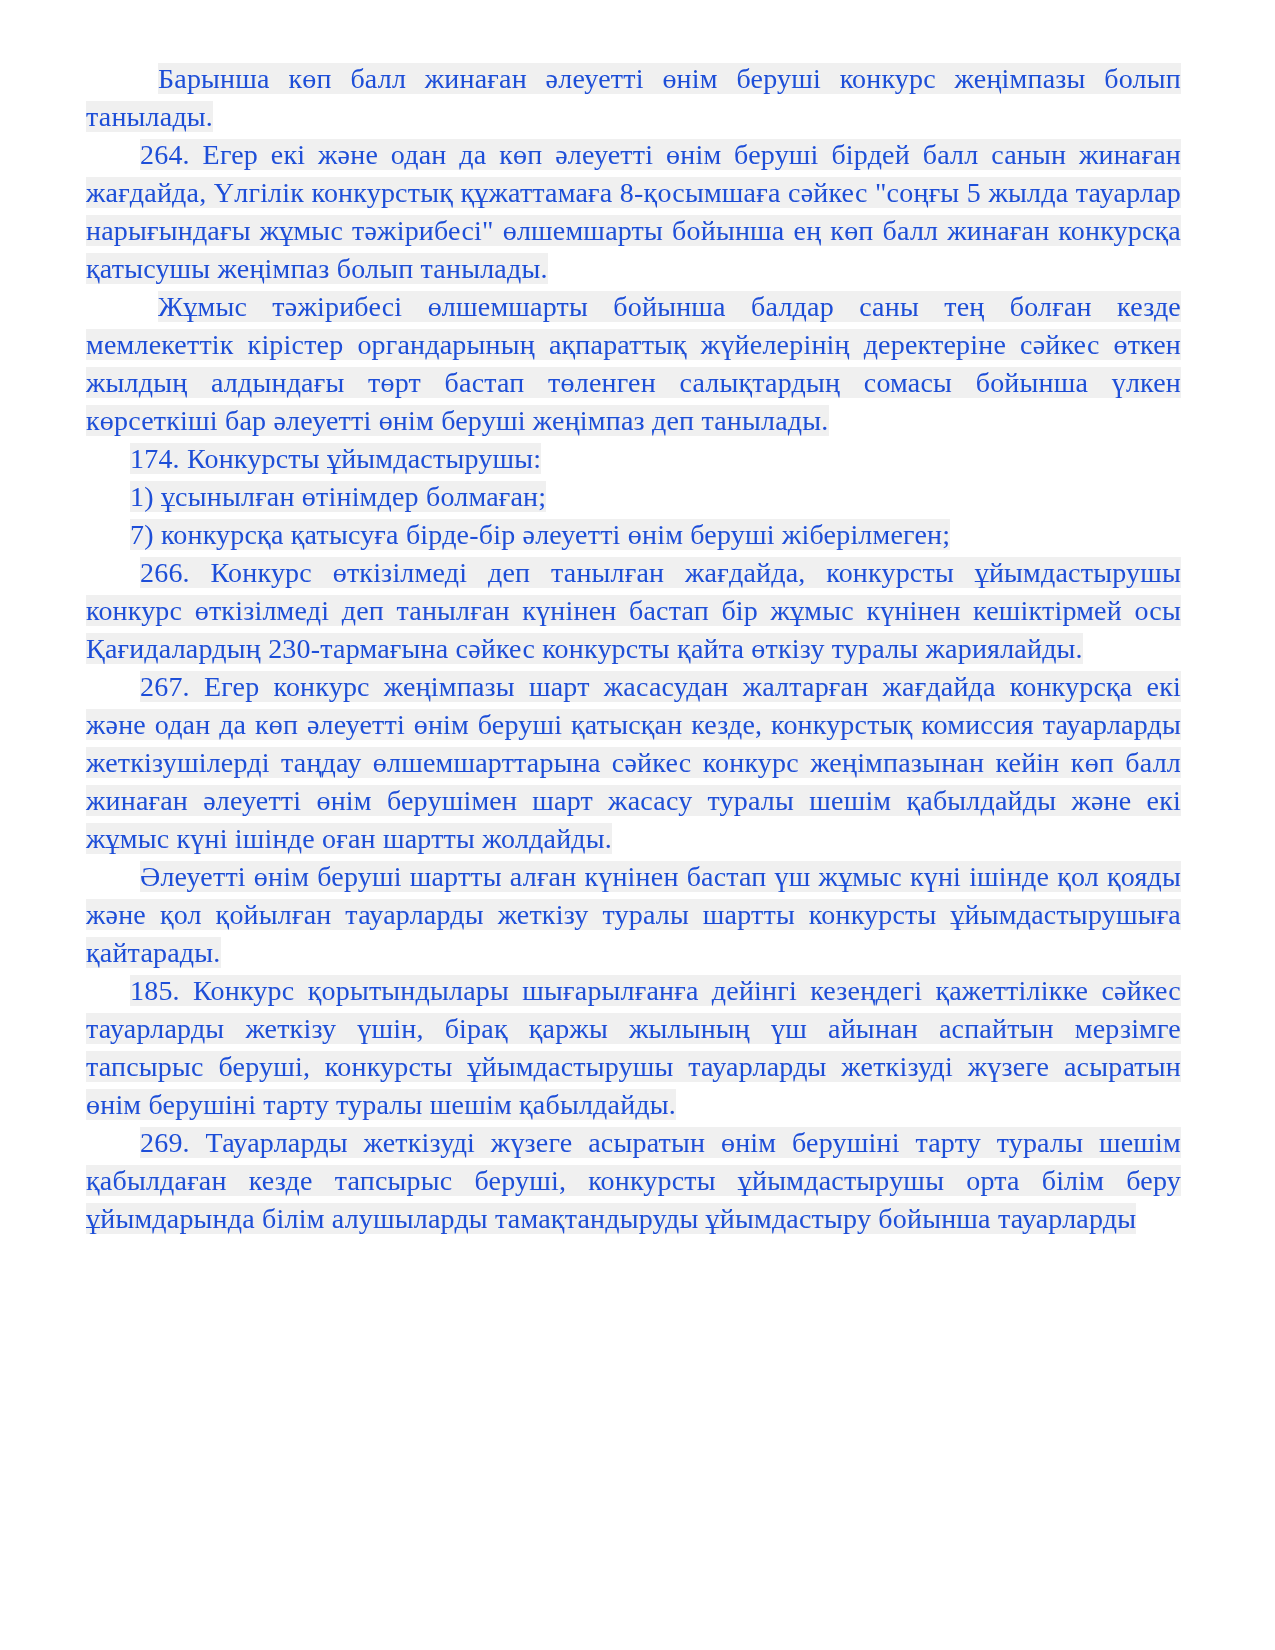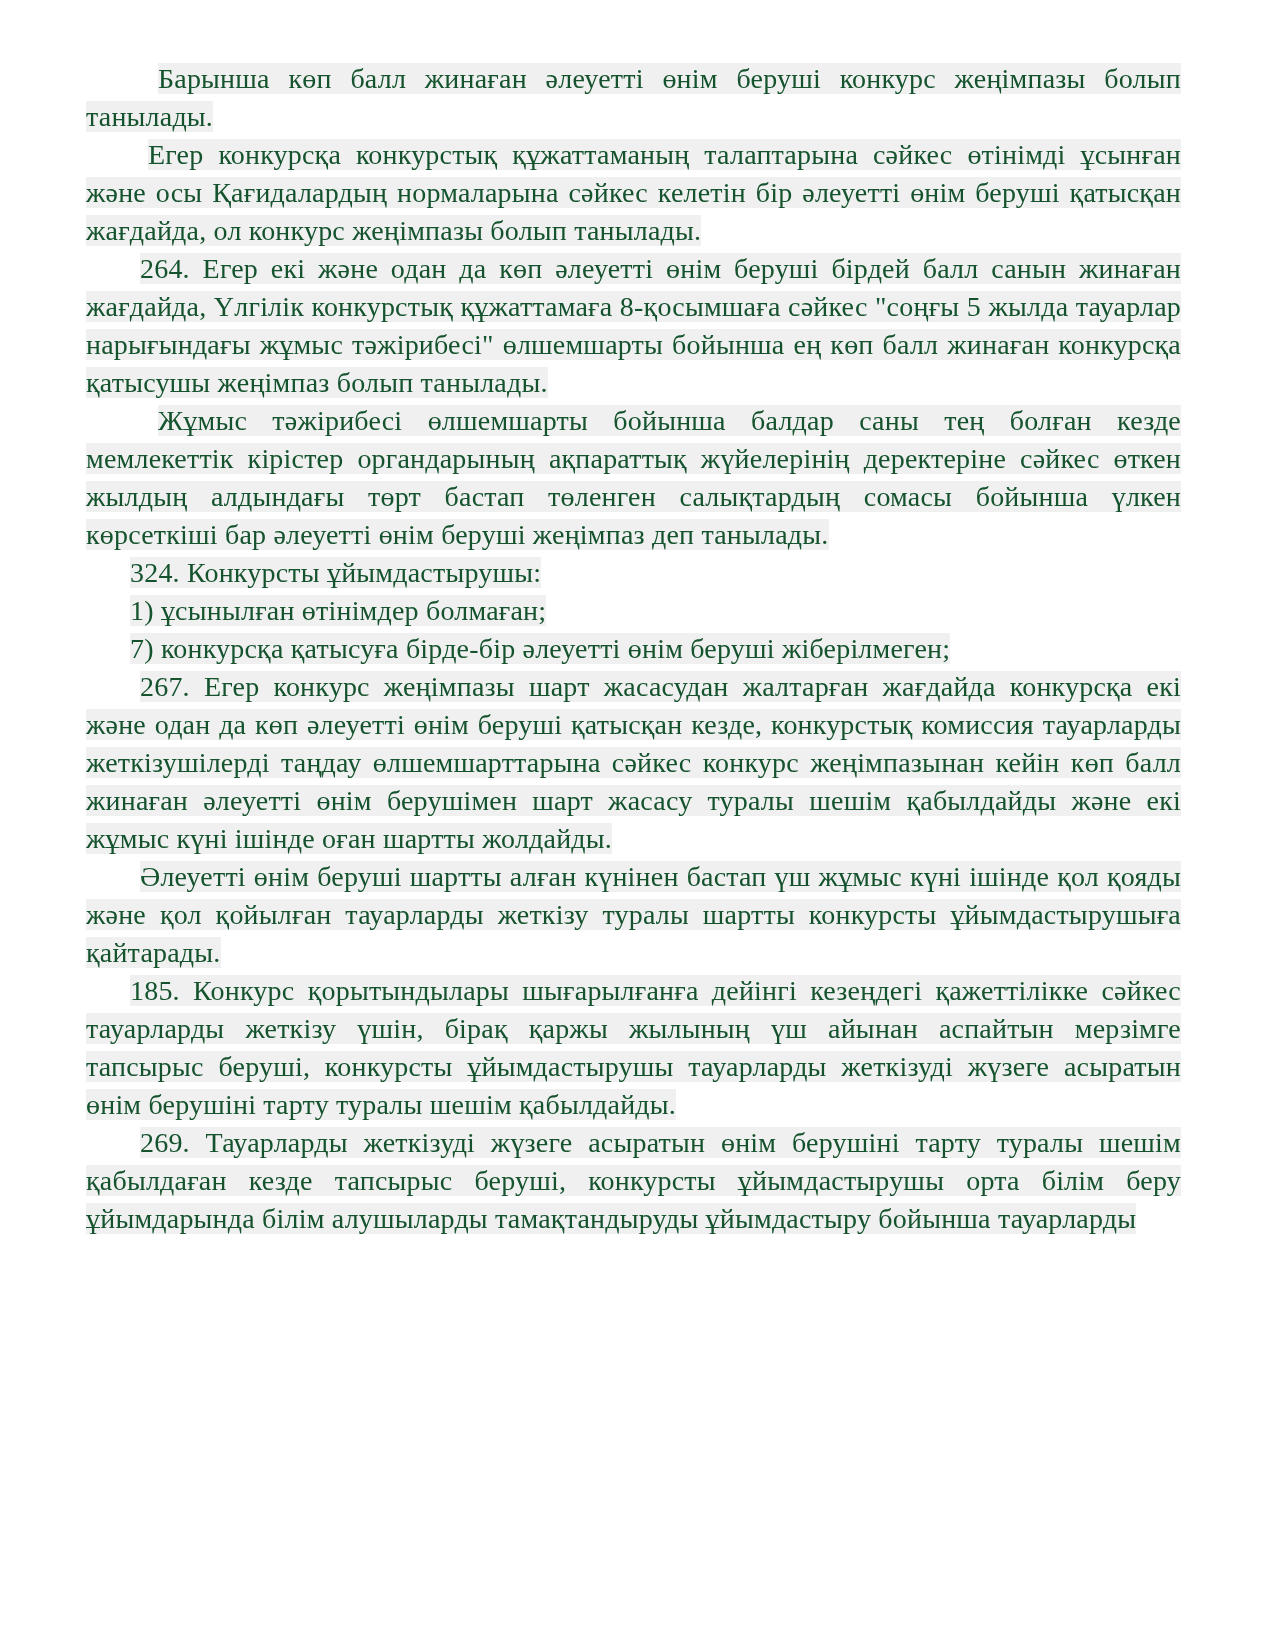--- a/index.html
+++ b/index.html
@@ -15,21 +15,21 @@
     margin: 0;
     background: #ffffff;
     box-sizing: border-box;
     padding: 60px 94px 0 86px;
     overflow: hidden;
   }
   .doc-body {
     font-family: "Liberation Serif", "DejaVu Serif", serif;
     font-size: 28px;
     line-height: 38px;
-    color: #14532d;
+    color: #1d4ed8;
     text-align: justify;
     letter-spacing: 0.2px;
   }
   .doc-body p {
     margin: 0;
     padding: 0;
   }
   
   .hl {
     background: #f0f0f0;
@@ -41,24 +41,24 @@
   .ind-m  { text-indent: 54px; }
   .ind-l  { text-indent: 62px; }
   .ind-xl { text-indent: 72px; }
 </style>
 </head>
 <body>
 
 <div class="page">
   <div class="doc-body">
     <p class="ind-xl"><span class="hl">Барынша көп балл жинаған әлеуетті өнім беруші конкурс жеңімпазы болып танылады.</span></p>
-    <p class="ind-l"><span class="hl">Егер конкурсқа конкурстық құжаттаманың талаптарына сәйкес өтінімді ұсынған және осы Қағидалардың нормаларына сәйкес келетін бір әлеуетті өнім беруші қатысқан жағдайда, ол конкурс жеңімпазы болып танылады.</span></p>
     <p class="ind-m"><span class="hl">264. Егер екі және одан да көп әлеуетті өнім беруші бірдей балл санын жинаған жағдайда, Үлгілік конкурстық құжаттамаға 8-қосымшаға сәйкес "соңғы 5 жылда тауарлар нарығындағы жұмыс тәжірибесі" өлшемшарты бойынша ең көп балл жинаған конкурсқа қатысушы жеңімпаз болып танылады.</span></p>
     <p class="ind-xl"><span class="hl">Жұмыс тәжірибесі өлшемшарты бойынша балдар саны тең болған кезде мемлекеттік кірістер органдарының ақпараттық жүйелерінің деректеріне сәйкес өткен жылдың алдындағы төрт бастап төленген салықтардың сомасы бойынша үлкен көрсеткіші бар әлеуетті өнім беруші жеңімпаз деп танылады.</span></p>
-    <p class="ind-s"><span class="hl">324. Конкурсты ұйымдастырушы:</span></p>
+    <p class="ind-s"><span class="hl">174. Конкурсты ұйымдастырушы:</span></p>
     <p class="ind-s"><span class="hl">1) ұсынылған өтінімдер болмаған;</span></p>
     <p class="ind-s"><span class="hl">7) конкурсқа қатысуға бірде-бір әлеуетті өнім беруші жіберілмеген;</span></p>
+    <p class="ind-m"><span class="hl">266. Конкурс өткізілмеді деп танылған жағдайда, конкурсты ұйымдастырушы конкурс өткізілмеді деп танылған күнінен бастап бір жұмыс күнінен кешіктірмей осы Қағидалардың 230-тармағына сәйкес конкурсты қайта өткізу туралы жариялайды.</span></p>
     <p class="ind-m"><span class="hl">267. Егер конкурс жеңімпазы шарт жасасудан жалтарған жағдайда конкурсқа екі және одан да көп әлеуетті өнім беруші қатысқан кезде, конкурстық комиссия тауарларды жеткізушілерді таңдау өлшемшарттарына сәйкес конкурс жеңімпазынан кейін көп балл жинаған әлеуетті өнім берушімен шарт жасасу туралы шешім қабылдайды және екі жұмыс күні ішінде оған шартты жолдайды.</span></p>
     <p class="ind-m"><span class="hl">Әлеуетті өнім беруші шартты алған күнінен бастап үш жұмыс күні ішінде қол қояды және қол қойылған тауарларды жеткізу туралы шартты конкурсты ұйымдастырушыға қайтарады.</span></p>
     <p class="ind-s"><span class="hl">185. Конкурс қорытындылары шығарылғанға дейінгі кезеңдегі қажеттілікке сәйкес тауарларды жеткізу үшін, бірақ қаржы жылының үш айынан аспайтын мерзімге тапсырыс беруші, конкурсты ұйымдастырушы тауарларды жеткізуді жүзеге асыратын өнім берушіні тарту туралы шешім қабылдайды.</span></p>
     <p class="ind-m"><span class="hl">269. Тауарларды жеткізуді жүзеге асыратын өнім берушіні тарту туралы шешім қабылдаған кезде тапсырыс беруші, конкурсты ұйымдастырушы орта білім беру ұйымдарында білім алушыларды тамақтандыруды ұйымдастыру бойынша тауарларды</span></p>
   </div>
 </div>
 
 </body></html>

